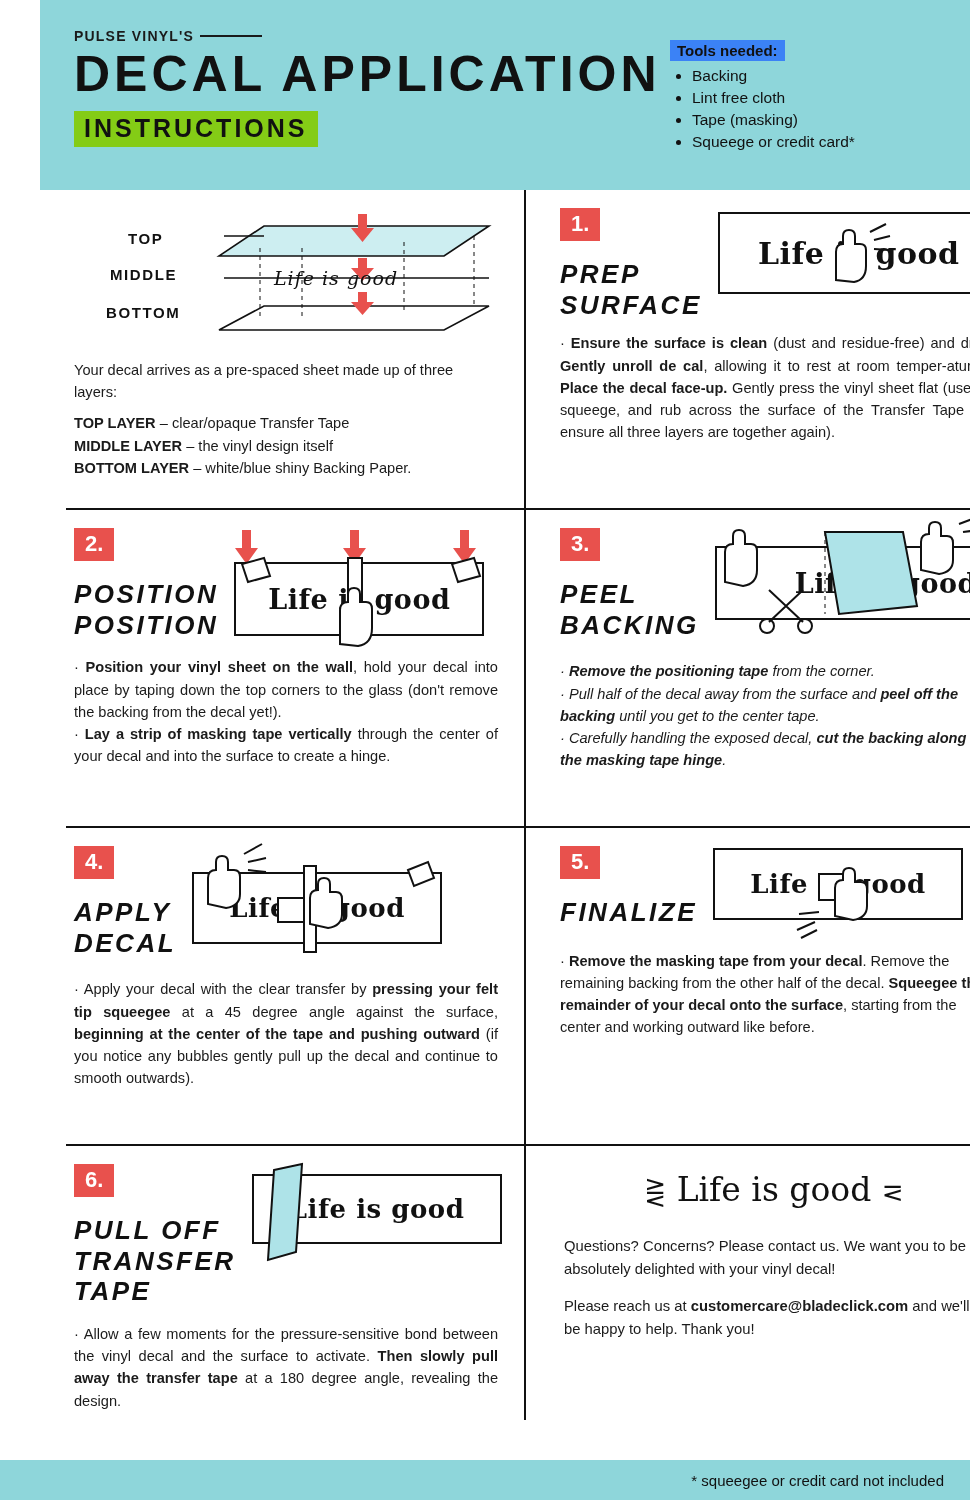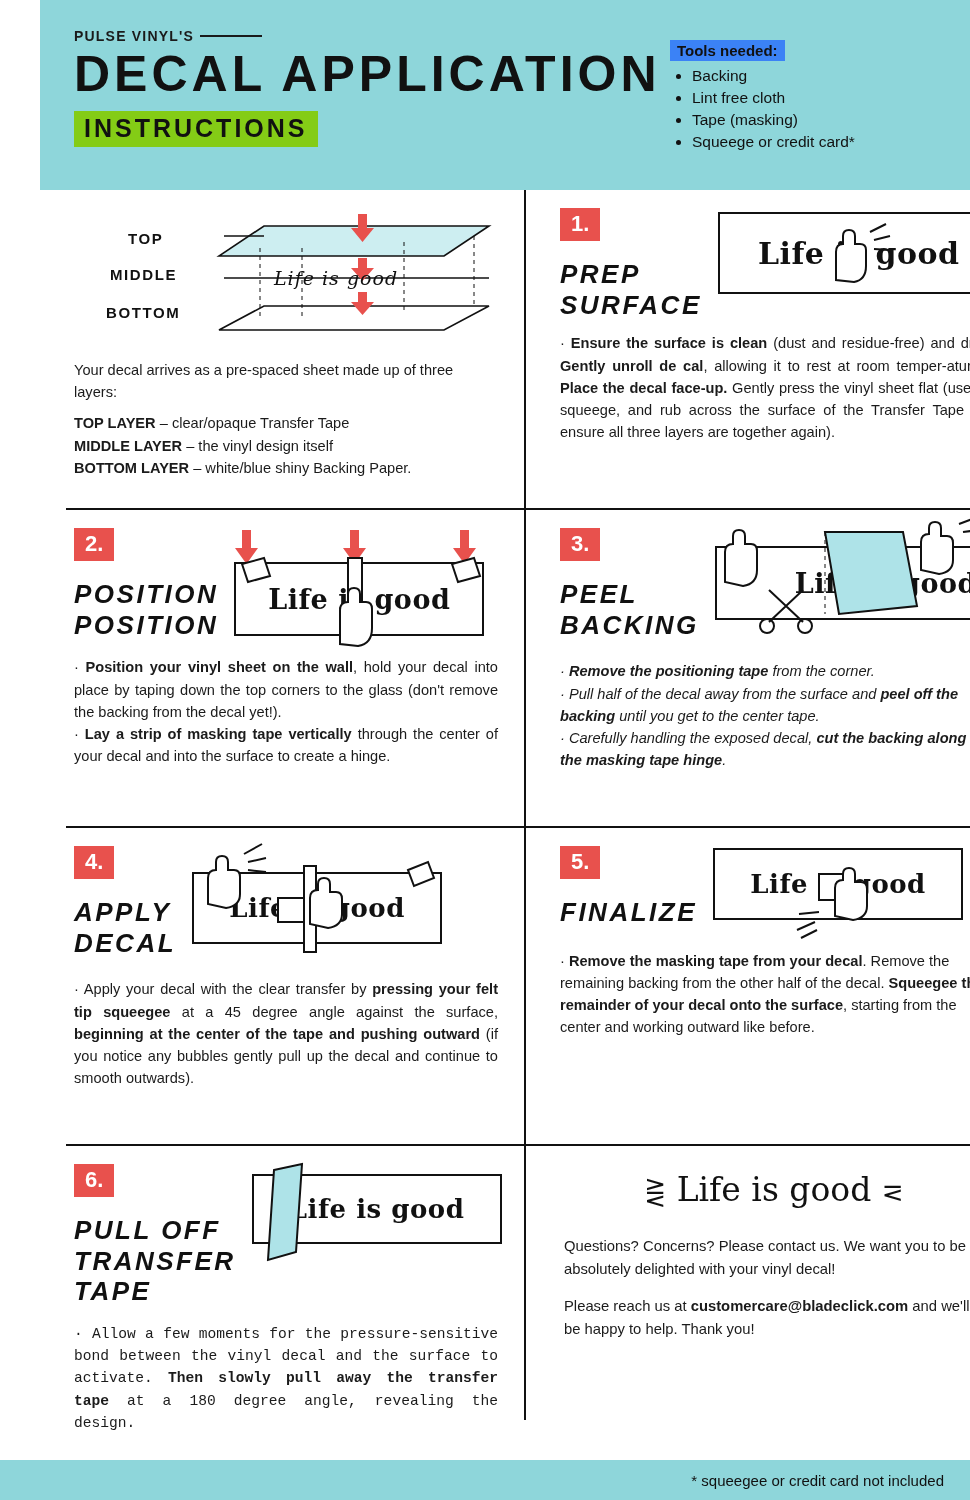--- a/index.html
+++ b/index.html
@@ -324,21 +324,21 @@
         </div>
         <div class="art">
           <div class="decal-box" style="width:250px; height:70px; margin-top:10px;">
             <span class="decal-text" style="font-size:26px;">Life is good</span>
             <svg style="position:absolute; left:-14px; top:-16px;" width="120" height="110" viewBox="0 0 120 110">
               <path d="M34 10 L62 4 L56 92 L28 100 Z" fill="#aee3e8" stroke="#111" stroke-width="2"></path>
             </svg>
           </div>
         </div>
       </div>
-      <div class="body-text" style="margin-top:16px;font-family:Liberation Mono, monospace;">· Allow a few moments for the pressure-sensitive bond between the vinyl decal and the surface to activate. <b>Then slowly pull away the transfer tape</b> at a 180 degree angle, revealing the design.</div>
+      <div class="body-text" style="margin-top:16px;">· Allow a few moments for the pressure-sensitive bond between the vinyl decal and the surface to activate. <b>Then slowly pull away the transfer tape</b> at a 180 degree angle, revealing the design.</div>
     </div>
 
     <div class="cell" style="left:486px; top:956px; width:484px; height:280px; padding-left:38px;">
       <div class="perfect-decal">
         <span style="font-size:26px;">⋛</span>
         <span>Life is good</span>
         <span style="font-size:26px;">⋜</span>
       </div>
       <div class="contact">
         <p>Questions? Concerns? Please contact us. We want you to be absolutely delighted with your vinyl decal!</p>

